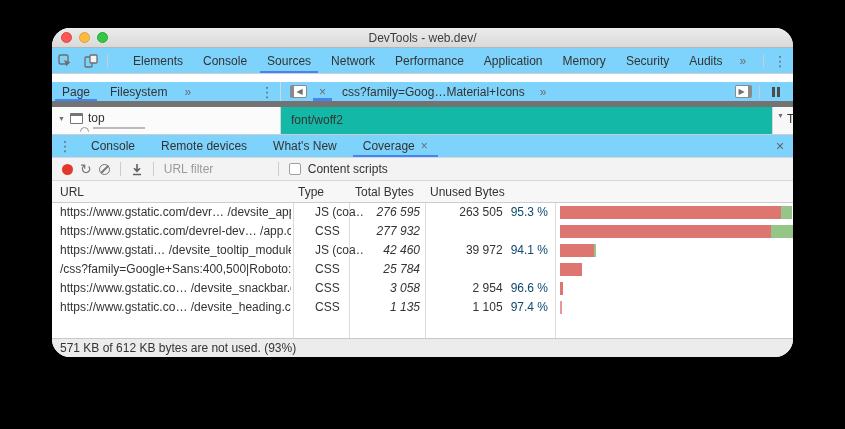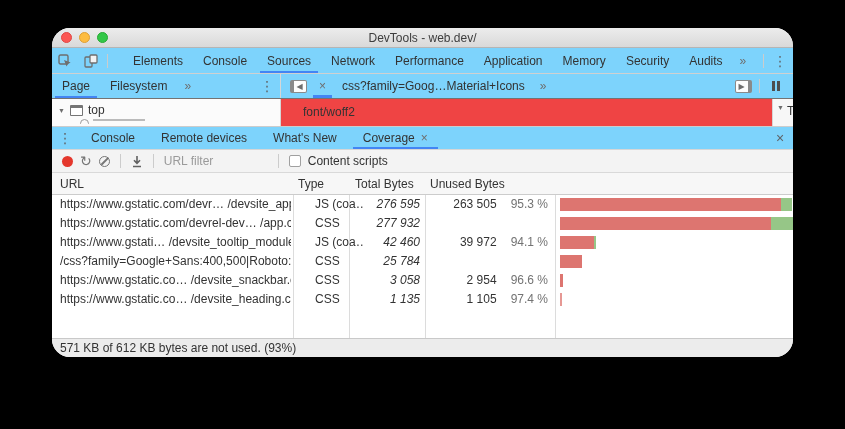--- a/index.html
+++ b/index.html
@@ -20,33 +20,33 @@
   .bar{ flex:none; background:#7dd3fc; display:flex; align-items:center; }
   .main-toolbar{ height:26px; border-bottom:1px solid #d0d0d0; }
   .icon-btn{ width:26px; height:100%; display:flex; align-items:center; justify-content:center; color:#6e6e6e; }
   .vdiv{ width:1px; height:14px; background:#ccc; margin:0 3px; flex:none; }
   .tab{ padding:0 10px; height:100%; display:flex; align-items:center; position:relative; white-space:nowrap; color:#333; }
   .tab.selected::after{ content:""; position:absolute; left:3px; right:3px; bottom:0; height:2px; background:#4285f4; }
   .chev{ color:#6e6e6e; padding:0 7px; }
   .dots{ font-size:14px; color:#5f6368; letter-spacing:0; }
   .spacer{ flex:1; }
   
-  .sub-bar{ height:25px; border-bottom:1px solid #737373; }
+  .sub-bar{ height:25px; border-bottom:6px solid #737373;margin-top:8px; }
   .left-pane{ width:229px; flex:none; height:100%; display:flex; align-items:center; border-right:1px solid #d6d6d6; }
   .filetab{ padding:0 8px; height:100%; display:flex; align-items:center; gap:6px; position:relative; white-space:nowrap; }
   .filetab.selected::after{ content:""; position:absolute; left:2px; right:2px; bottom:0; height:3px; background:#4285f4; }
   .tab-close{ color:#6e6e6e; font-size:12px; }
   .box-icon{ width:17px; height:13px; border:1px solid #8a8a8a; border-radius:2px; display:flex; align-items:center;
              justify-content:center; font-size:8px; color:#6e6e6e; background:#fdfdfd; }
   .box-icon.nav-left{ border-left-width:4px; }
   .box-icon.nav-right{ border-right-width:4px; }
   .pause-icon{ display:flex; gap:2px; }
   .pause-icon i{ width:3px; height:10px; background:#4d4d4d; }
   
-  .src-content{ height:27px; flex:none; display:flex; background:#ef4444; overflow:hidden;gap:12px; }
+  .src-content{ height:27px; flex:none; display:flex; background:#14b8a6; overflow:hidden; }
   .tree-pane{ width:229px; flex:none; border-right:1px solid #d6d6d6; background:#fbfbfb; padding:2px 0 0 6px; }
   .tree-row{ display:flex; align-items:center; gap:5px; height:18px; }
   .tri{ font-size:7px; color:#6e6e6e; }
   .frame-icon{ width:13px; height:11px; border:1px solid #757575; border-top:3px solid #757575; border-radius:1px; background:#fff; }
   .clipped-row{ height:5px; overflow:hidden; padding-left:22px; display:flex; gap:4px; }
   .clipped-row i{ width:9px; height:9px; border:1.5px solid #9a9a9a; border-radius:50%; }
   .clipped-row b{ width:52px; height:9px; border-top:2px solid #bbb; }
   .editor-pane{ flex:1; padding:6px 0 0 10px; color:#333; }
   .right-pane{ width:21px; flex:none; border-left:1px solid #d6d6d6; background:#f7f7f7; padding:5px 0 0 4px;
                display:flex; gap:3px; align-items:flex-start; overflow:hidden; white-space:nowrap; }
@@ -69,21 +69,21 @@
   .thead{ height:22px; flex:none; background:#f7f7f7; border-bottom:1px solid #ccc; position:relative; color:#333; }
   .thead span{ position:absolute; top:4px; }
   .h-url{ left:8px; } .h-type{ left:246px; } .h-total{ left:303px; } .h-unused{ left:378px; }
   .tbody{ flex:none; }
   .trow{ height:19px; position:relative; }
   .trow div{ position:absolute; top:0; height:19px; line-height:19px; white-space:nowrap; overflow:hidden; }
   .c-url{ left:8px; width:231px; color:#333; }
   .c-type{ left:263px; width:49px; }
   .c-total{ left:297px; width:71px; text-align:right;font-style:italic; }
   .c-unused{ left:378px; width:118px; text-align:right; }
-  .c-unused .pct{ color:#737373; margin-left:14px; }
+  .c-unused .pct{ color:#0c4a6e; margin-left:8px; }
   .c-bar{ left:508px; width:233px; display:flex; align-items:center; }
   .bar-red{ height:13px; background:#dd7570; }
   .bar-green{ height:13px; background:#96c687; }
   .grid-fill{ flex:1; }
   
   .statusbar{ height:19px; flex:none; background:#ececec; border-top:1px solid #c9c9c9; display:flex; align-items:center;
               padding-left:8px; color:#333; }
 </style>
 </head>
 <body>

